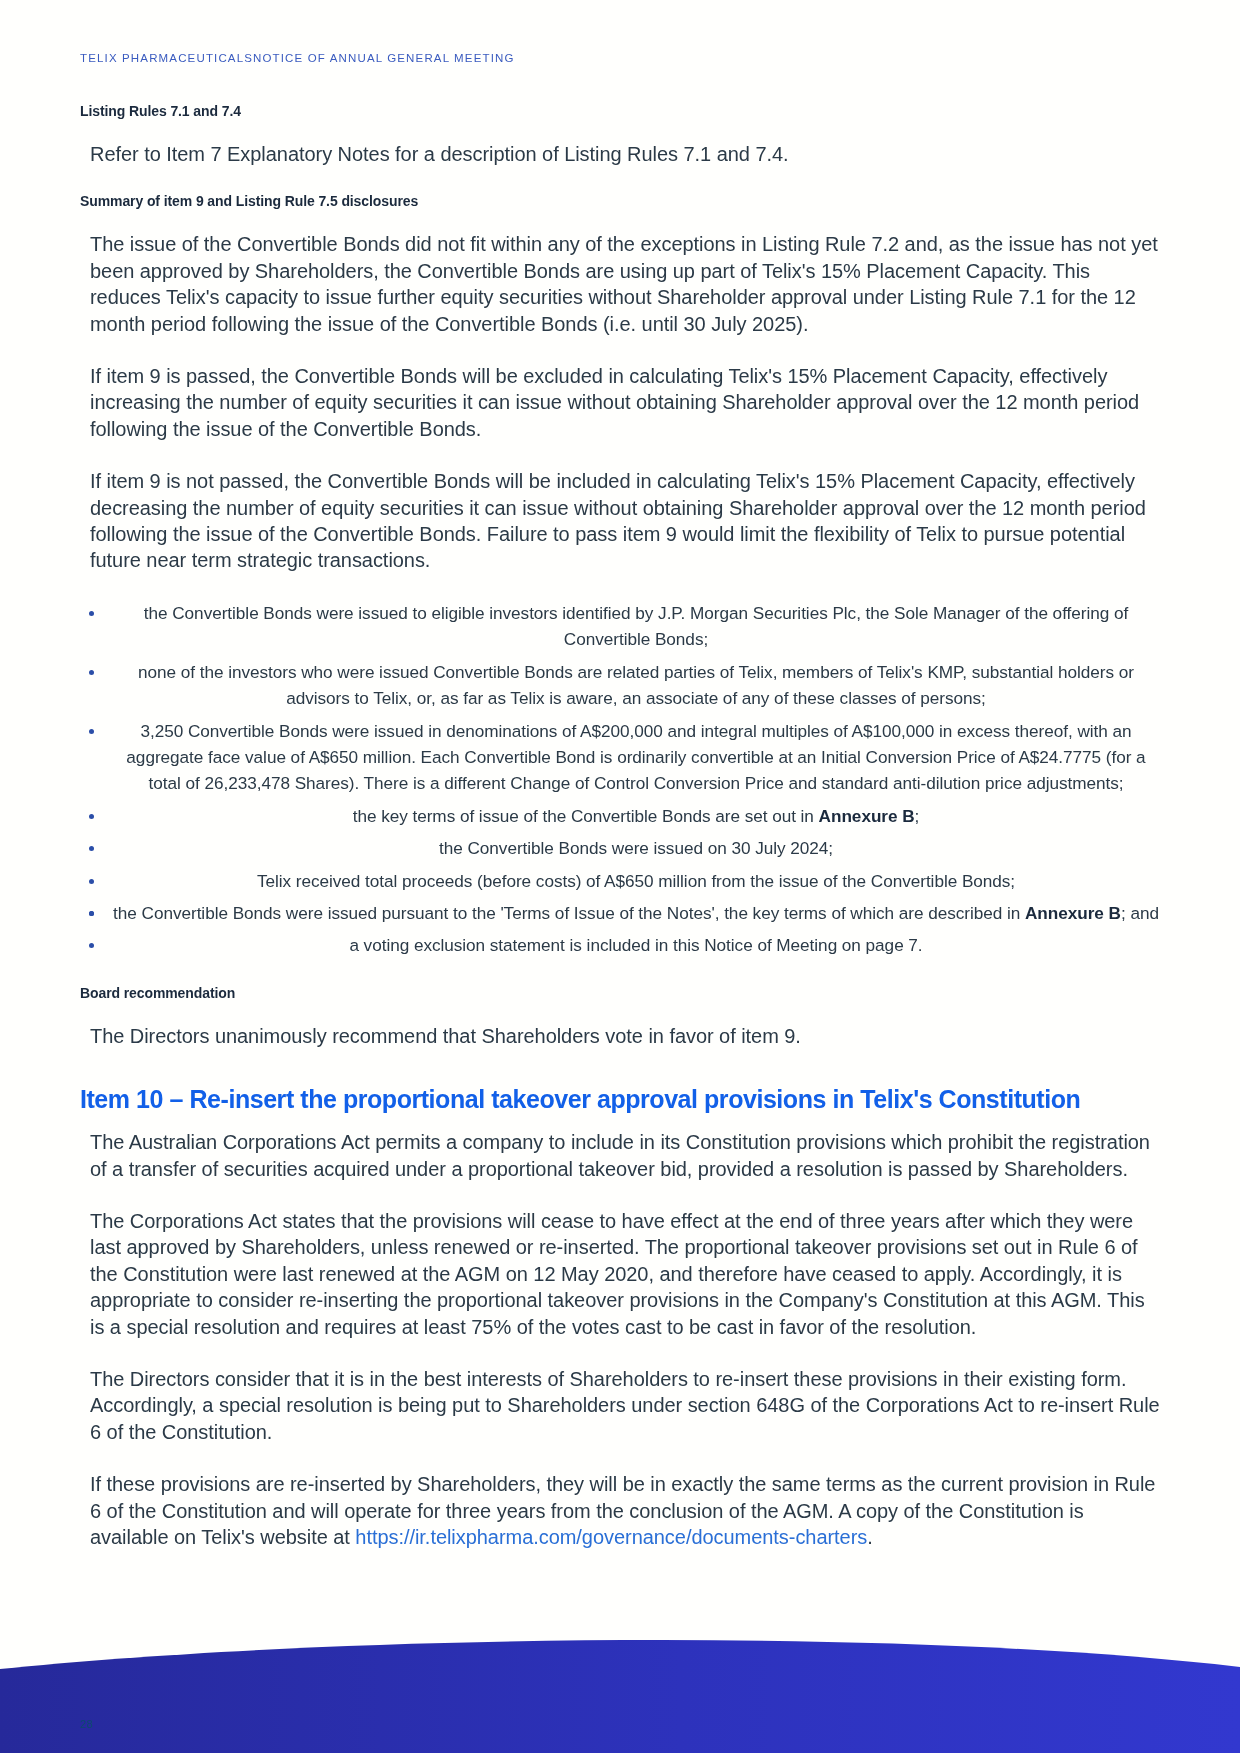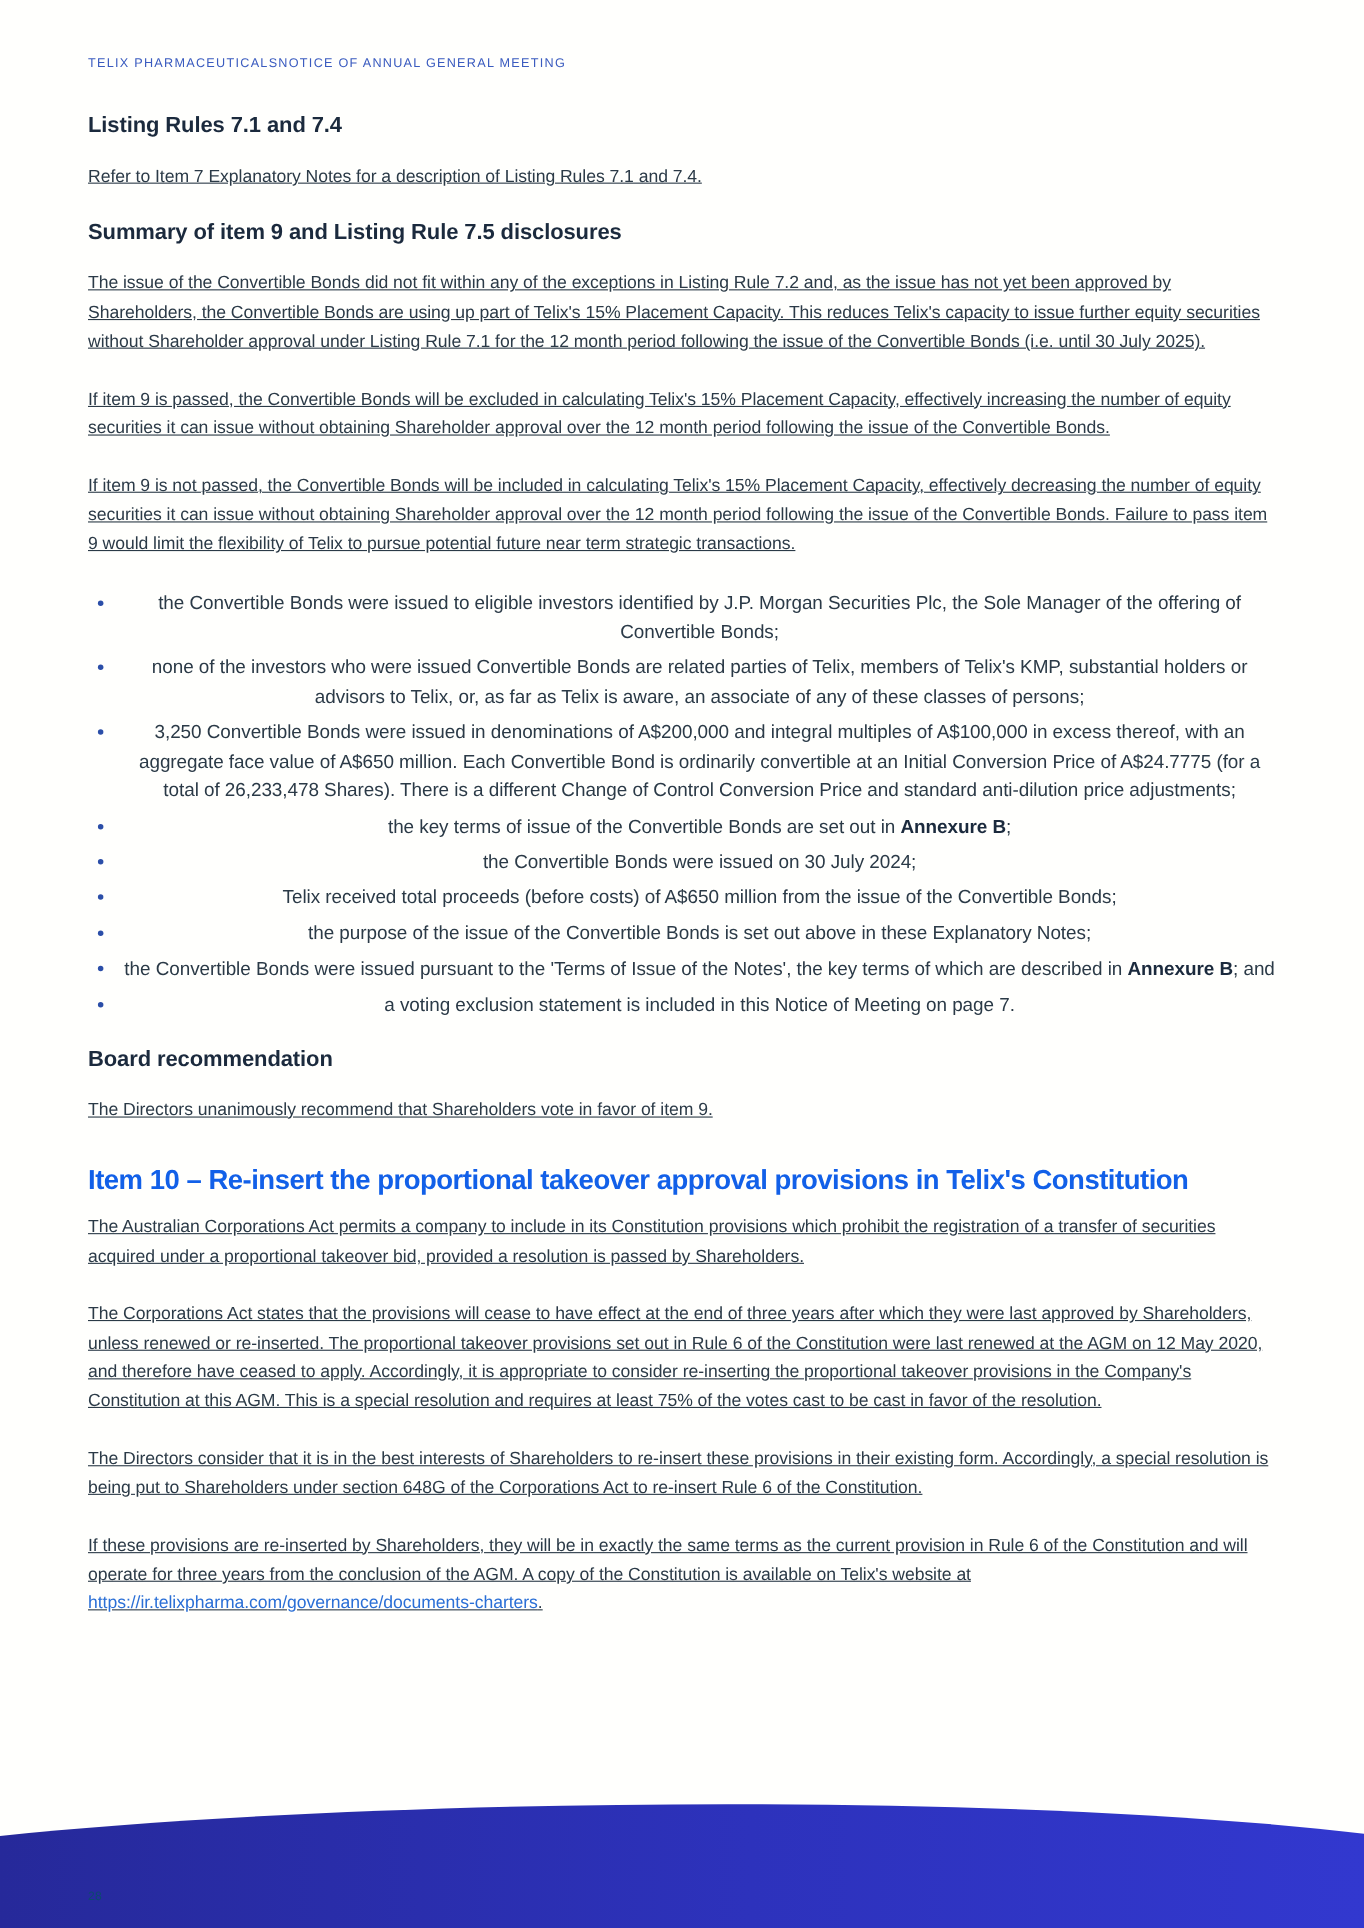--- a/index.html
+++ b/index.html
@@ -41,34 +41,33 @@
 
   
   .content {
     position: absolute;
     top: 103px;
     left: 80px;
     width: 1080px;
   }
 
   .h-bold {
-    font-size: 20px;
+    font-size: 14px;
     font-weight: bold;
     color: #1b2a3d;
     margin: 0 0 22px 0;
     letter-spacing: -0.1px;
   }
 
   p.body {
-    font-size: 16px;
+    font-size: 20px;
     line-height: 26.4px;
     color: #2b3a47;
-    margin: 0 0 26px 0;
+    margin: 0 0 26px 10px;
     letter-spacing: -0.05px;
-    text-decoration: underline;
   }
 
   
   ul.bullets {
     list-style: none;
     margin: 0 0 26px 0;
     padding: 0;
   }
   ul.bullets li {
     position: relative;
@@ -148,21 +147,21 @@
     <p class="body">If item 9 is passed, the Convertible Bonds will be excluded in calculating Telix's 15% Placement Capacity, effectively increasing the number of equity securities it can issue without obtaining Shareholder approval over the 12 month period following the issue of the Convertible Bonds.</p>
     <p class="body">If item 9 is not passed, the Convertible Bonds will be included in calculating Telix's 15% Placement Capacity, effectively decreasing the number of equity securities it can issue without obtaining Shareholder approval over the 12 month period following the issue of the Convertible Bonds. Failure to pass item 9 would limit the flexibility of Telix to pursue potential future near term strategic transactions.</p>
 
     <ul class="bullets" id="bullet-list">
         <li><span class="dot"></span><span>the Convertible Bonds were issued to eligible investors identified by J.P. Morgan Securities Plc, the Sole Manager of the offering of Convertible Bonds;</span></li>
         <li><span class="dot"></span><span>none of the investors who were issued Convertible Bonds are related parties of Telix, members of Telix's KMP, substantial holders or advisors to Telix, or, as far as Telix is aware, an associate of any of these classes of persons;</span></li>
         <li><span class="dot"></span><span>3,250 Convertible Bonds were issued in denominations of A$200,000 and integral multiples of A$100,000 in excess thereof, with an aggregate face value of A$650 million. Each Convertible Bond is ordinarily convertible at an Initial Conversion Price of A$24.7775 (for a total of 26,233,478 Shares). There is a different Change of Control Conversion Price and standard anti-dilution price adjustments;</span></li>
         <li><span class="dot"></span><span>the key terms of issue of the Convertible Bonds are set out in </span><b class="anx">Annexure B</b><span>;</span></li>
         <li><span class="dot"></span><span>the Convertible Bonds were issued on 30 July 2024;</span></li>
         <li><span class="dot"></span><span>Telix received total proceeds (before costs) of A$650 million from the issue of the Convertible Bonds;</span></li>
-        <li><span class="dot"></span><span>the purpose of the issue of the Convertible Bonds is set out above in these Explanatory Notes;</span></li>
+        <li><span class="dot"></span></li>
         <li><span class="dot"></span><span>the Convertible Bonds were issued pursuant to the 'Terms of Issue of the Notes', the key terms of which are described in </span><b class="anx">Annexure B</b><span>; and</span></li>
         <li><span class="dot"></span><span>a voting exclusion statement is included in this Notice of Meeting on page 7.</span></li>
       </ul>
 
     <div class="h-bold">Board recommendation</div>
 
     <p class="body">The Directors unanimously recommend that Shareholders vote in favor of item 9.</p>
 
     <div class="item-heading">Item 10 – Re-insert the proportional takeover approval provisions in Telix's Constitution</div>
 

